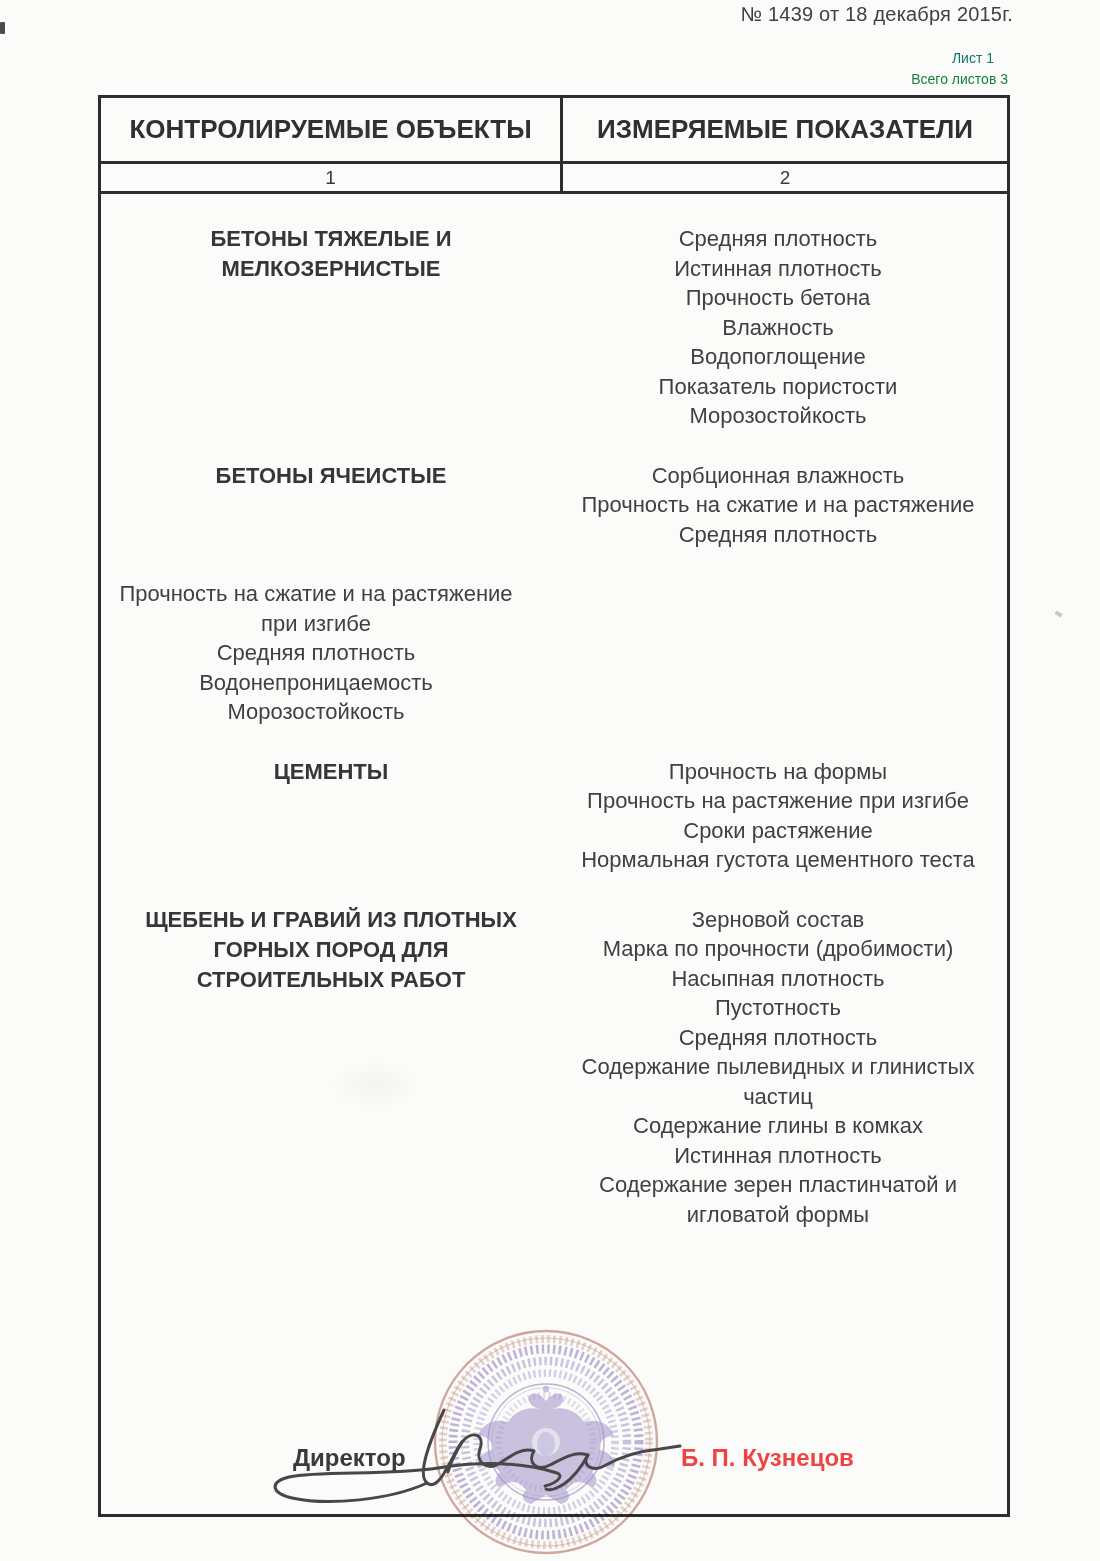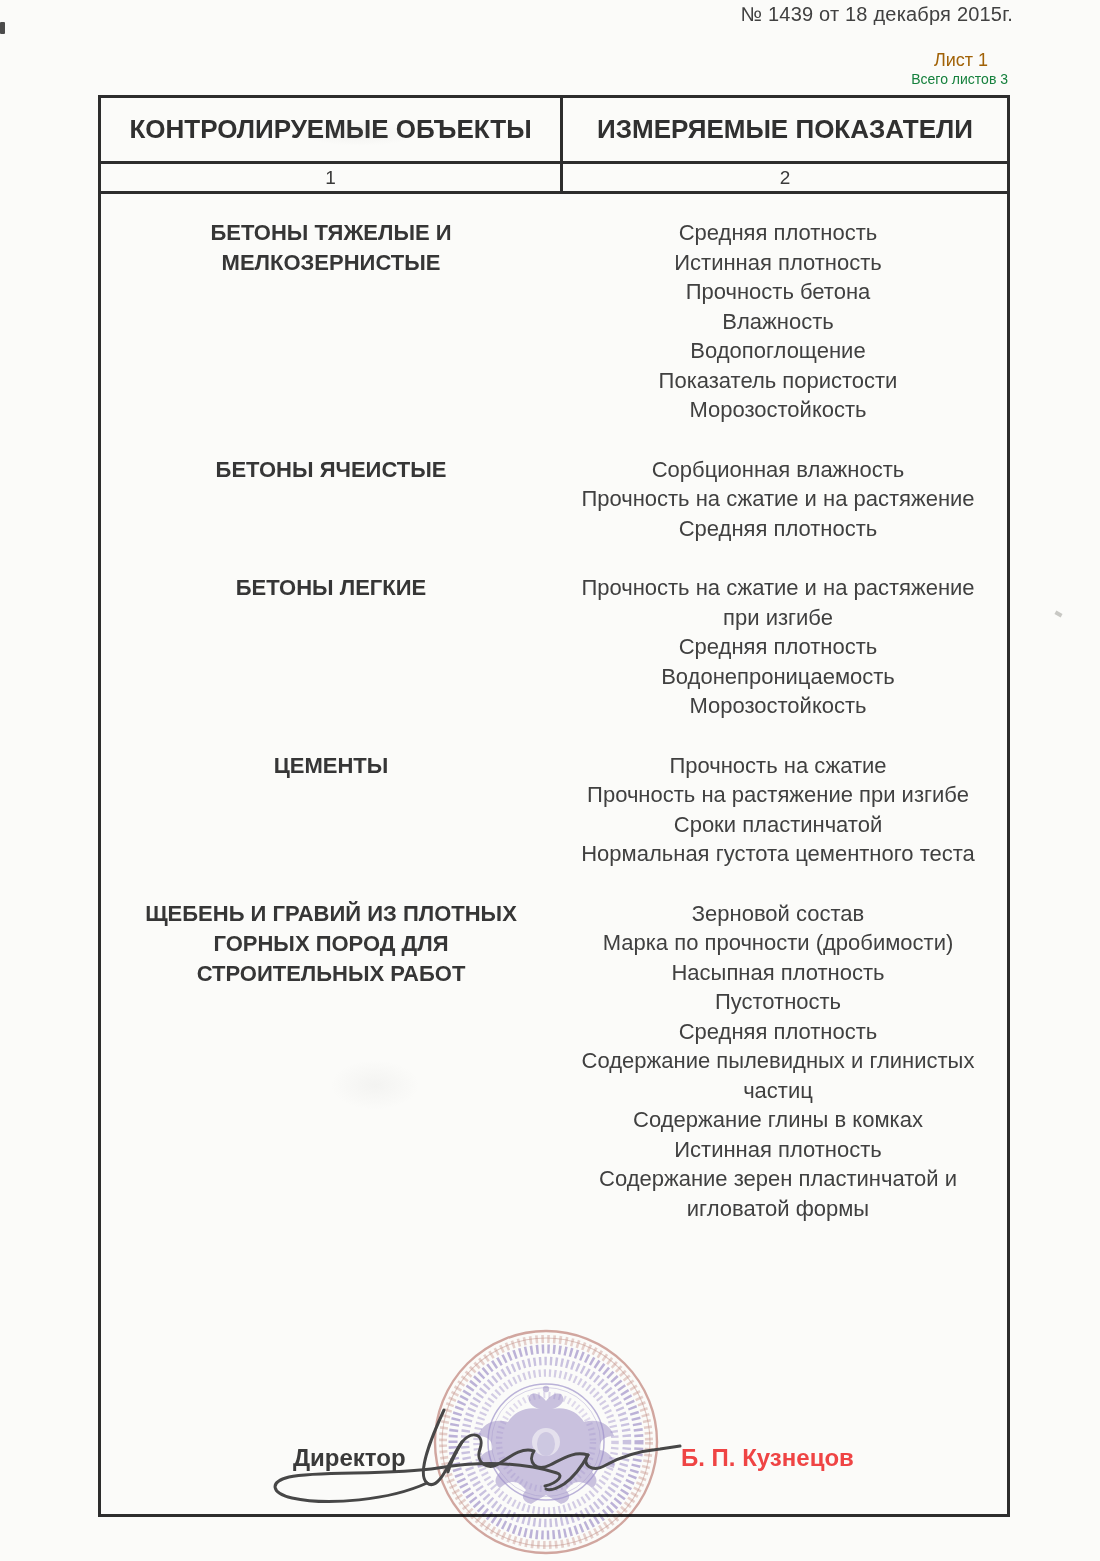--- a/index.html
+++ b/index.html
@@ -5,36 +5,36 @@
   html,body{margin:0;padding:0;}
   body{
     width:1100px;height:1561px;overflow:hidden;position:relative;
     background:#fbfbf9;
     font-family:"Liberation Sans", sans-serif;
     color:#3a3a3a;
   }
   .page{position:absolute;inset:0;text-align:center;}
   
   .ref-number{position:absolute;top:3px;right:87px;font-size:20px;color:#414141;letter-spacing:.2px;}
-  .sheet-label{position:absolute;top:50px;right:112px;font-size:18px;color:#a16207;}
+  .sheet-label{position:absolute;top:50px;right:106px;font-size:14px;color:#0f766e;}
   .sheets-total-label{position:absolute;top:71px;right:92px;font-size:14px;color:#15803d;}
   
   .doc-table{
     position:absolute;left:98px;top:95px;width:912px;height:1422px;
     box-sizing:border-box;border:3px solid #2d2d2d;background:transparent;
   }
   .thead-row{display:flex;height:66px;border-bottom:3px solid #2d2d2d;box-sizing:border-box;}
   .th{display:flex;align-items:center;justify-content:center;
       font-weight:bold;font-size:26px;color:#303030;letter-spacing:0;}
   .col1{flex:0 0 462px;box-sizing:border-box;border-right:3px solid #2d2d2d;}
   .col2{flex:1;}
   .num-row{display:flex;height:30px;border-bottom:3px solid #2d2d2d;box-sizing:border-box;}
   .num{display:flex;align-items:center;justify-content:center;font-size:19px;color:#3a3a3a;}
   
-  .tbody{padding-top:24px;}
+  .tbody{padding-top:30px;}
   .section{display:flex;margin-bottom:30px;}
   .obj{
     box-sizing:border-box;flex:0 0 462px;padding-left:20px;padding-right:22px;
     font-weight:bold;font-size:22px;line-height:30px;color:#363636;
   }
   .inds{width:430px;font-size:22px;line-height:29.5px;color:#404040;}
   .ind{}
   
   .role-label{position:absolute;left:273px;top:1444px;font-size:24px;font-weight:bold;color:#3a3a3a;margin-left:20px;}
   .signer-name{position:absolute;left:681px;top:1444px;font-size:24px;font-weight:bold;color:#ef4444;}
@@ -87,34 +87,33 @@
         </div>
         <div class="section">
           <div class="obj">БЕТОНЫ ЯЧЕИСТЫЕ</div>
           <div class="inds">
             <div class="ind">Сорбционная влажность</div>
             <div class="ind">Прочность на сжатие и на растяжение</div>
             <div class="ind">Средняя плотность</div>
           </div>
         </div>
         <div class="section">
-          <div class="obj">БЕТОНЫ ЛЕГКИЕ</div>
           <div class="inds">
             <div class="ind">Прочность на сжатие и на растяжение при изгибе</div>
             <div class="ind">Средняя плотность</div>
             <div class="ind">Водонепроницаемость</div>
             <div class="ind">Морозостойкость</div>
           </div>
         </div>
         <div class="section">
           <div class="obj">ЦЕМЕНТЫ</div>
           <div class="inds">
-            <div class="ind">Прочность на сжатие</div>
+            <div class="ind">Прочность на формы</div>
             <div class="ind">Прочность на растяжение при изгибе</div>
-            <div class="ind">Сроки пластинчатой</div>
+            <div class="ind">Сроки растяжение</div>
             <div class="ind">Нормальная густота цементного теста</div>
           </div>
         </div>
         <div class="section">
           <div class="obj">ЩЕБЕНЬ И ГРАВИЙ ИЗ ПЛОТНЫХ ГОРНЫХ ПОРОД ДЛЯ СТРОИТЕЛЬНЫХ РАБОТ</div>
           <div class="inds">
             <div class="ind">Зерновой состав</div>
             <div class="ind">Марка по прочности (дробимости)</div>
             <div class="ind">Насыпная плотность</div>
             <div class="ind">Пустотность</div>

